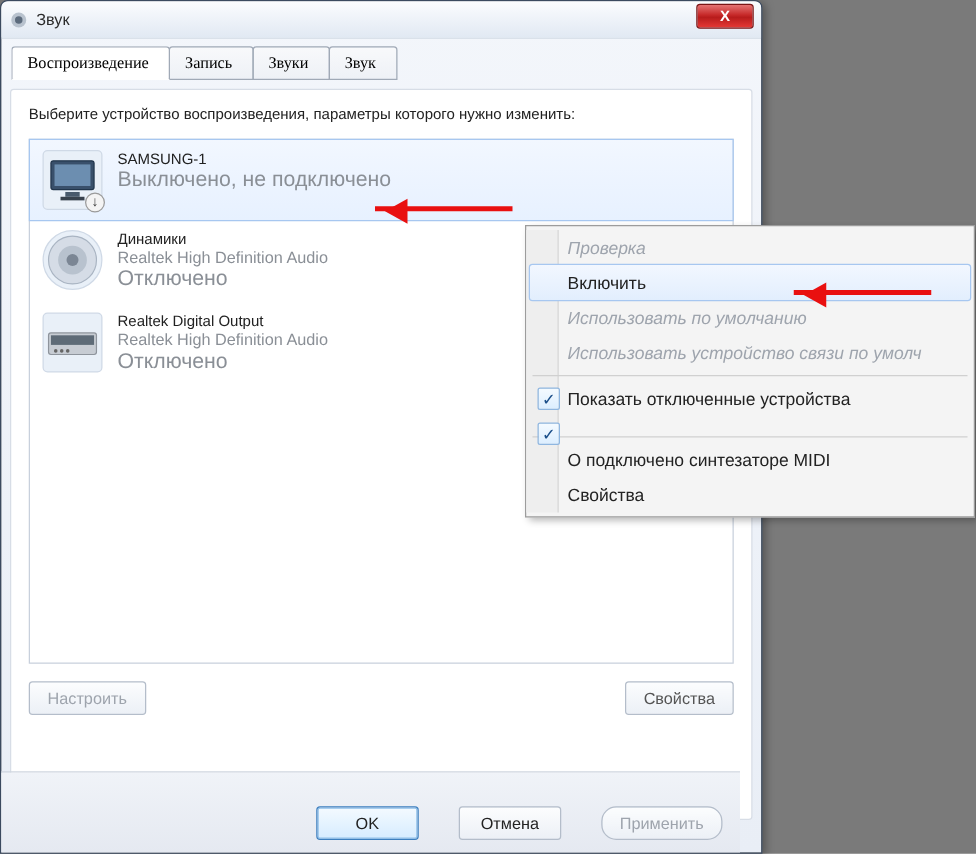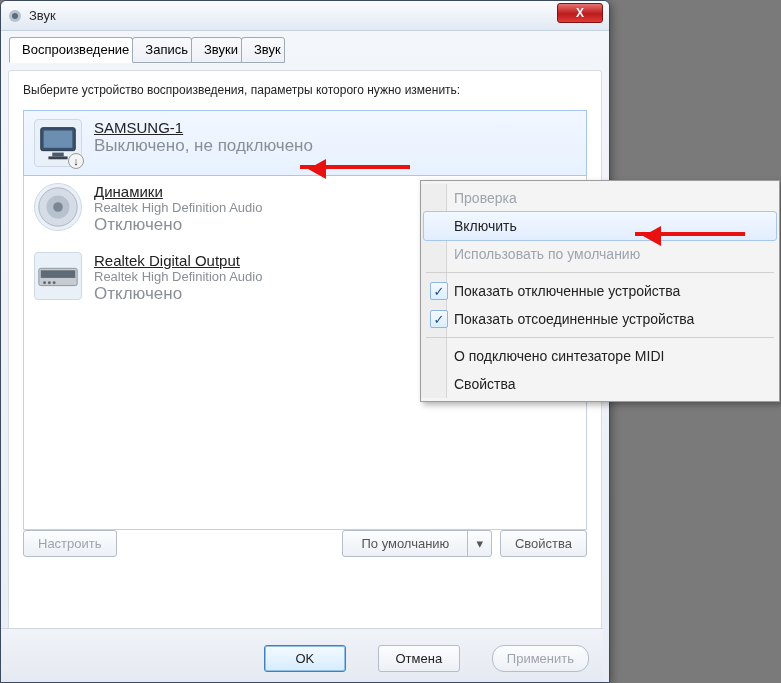--- a/index.html
+++ b/index.html
@@ -55,28 +55,29 @@
     height: calc(100% - 96px);
     position:relative;
   }
   .tabs-row {
     position:relative;
     margin-top:6px;
     margin-left:8px;
     display:flex;
   }
   .tab {
-    padding: 4px 3px 5px 12px;
+    padding: 4px 16px 5px 12px;
     border:1px solid #a0a9b6;
     background: linear-gradient(to bottom,#f8f9fb,#eef1f6);
     font-size:13px;
     margin-right:-1px;
     border-top-left-radius:3px;
     border-top-right-radius:3px;
     position:relative;
+    font-family:Liberation Serif, serif;
   }
   .tab.active {
     background:#fff;
     border-bottom:1px solid #fff;
     z-index:2;
   }
   .prompt { font-size:12px; color:#222; margin-bottom:12px; line-height:1.35;}
   .device-list {
     border:1px solid #c8d0dc;
     background:#fff;
@@ -106,28 +107,28 @@
   .dev-icon .badge {
     position:absolute;
     right:-3px; bottom:-3px;
     width:16px; height:16px;
     background:#f4f4f4;
     border:1px solid #9a9a9a;
     border-radius:50%;
     display:flex; align-items:center; justify-content:center;
     font-size:11px; color:#333;
   }
-  .dev-text .name { font-size:15px; color:#222;text-decoration:underline; }
+  .dev-text .name { font-size:12px; color:#222; }
   .dev-text .driver { font-size:13px; color:#8a8f96; }
   .dev-text .status { font-size:17px; color:#8a8f96; }
 
   .bottom-panel {
     display:flex;
     gap:8px;
-    margin-top:0;
+    margin-top:14px;
     align-items:flex-start;
   }
   .btn, .split-btn, .select-btn {
     font-size:13px; color:#555;
     border:1px solid #b4bdca;
     background:linear-gradient(to bottom,#fcfdfe,#ecf0f6);
     border-radius:3px;
     padding:5px 14px;
     display:inline-flex; align-items:center; justify-content:center;
   }
@@ -145,22 +146,22 @@
     background:linear-gradient(to bottom,#f4faff,#d6ecff);
     color:#222;
     box-shadow:0 0 0 1px #8fc0ea inset;
     min-width:82px;
   }
   .btn.std { min-width:82px; color:#222;margin-left:24px;}
   .btn.std.disabled { color:#9ea4ad;border-radius:12px;}
 
   .footer-bar {
     position:absolute;
-    left:0; right:6px; bottom:0;
-    height:54px;
+    left:0; right:17px; bottom:0;
+    height:65px;
     background: linear-gradient(to bottom,#f0f3f8,#e5e9f1);
     border-top:1px solid #cfd6e0;
   }
 
   
   .context-menu {
     position:absolute;
     left:420px; top:180px;
     width:360px;
     background:#f4f4f4;
@@ -169,21 +170,21 @@
     z-index:50;
     padding:3px;
   }
   .context-menu .item {
     padding:6px 10px 6px 30px;
     font-size:14px;
     color:#222;
     position:relative;
     white-space:nowrap;
   }
-  .context-menu .item.disabled { color:#9ea4ad; }
+  .context-menu .item.disabled { color:#9ea4ad;font-style:italic; }
   .context-menu .item.hover {
     background: linear-gradient(to bottom,#f2f7ff,#e2eefd);
     border:1px solid #a7c7f0;
     margin:-1px;
     border-radius:3px;
   }
   .context-menu .sep {
     height:1px; background:#d0d0d0; margin:4px 2px;
   }
   .context-menu .check {
@@ -303,24 +304,20 @@
           <div class="status">Отключено</div>
         </div>
       </div>
     </div>
 
     <div class="bottom-panel">
       <div class="btn disabled">
           <span>Настроить</span>
         </div>
       <div style="flex:1"></div>
-      <div class="split-btn">
-        <div class="main"><span>По умолчанию</span></div>
-        <div class="arrow">▾</div>
-      </div>
       <div class="btn">
           <span>Свойства</span>
         </div>
     </div>
   </div>
 
   <div class="footer-bar">
     <div class="btn-row-dialog">
       <div class="btn primary">
           <span>OK</span>
@@ -333,28 +330,28 @@
         </div>
     </div>
   </div>
 </div>
 
 <div class="context-menu">
   <div class="gutter"></div>
   <div class="item disabled"><span>Проверка</span></div>
   <div class="item hover"><span>Включить</span></div>
   <div class="item disabled"><span>Использовать по умолчанию</span></div>
+  <div class="item disabled"><span>Использовать устройство связи по умолч</span></div>
   <div class="sep"></div>
   <div class="item">
     <div class="check">✓</div>
     <span>Показать отключенные устройства</span>
   </div>
   <div class="item">
     <div class="check">✓</div>
-    <span>Показать отсоединенные устройства</span>
   </div>
   <div class="sep"></div>
   <div class="item"><span>О подключено синтезаторе MIDI</span></div>
   <div class="item"><span>Свойства</span></div>
 </div>
 
 <div class="arrow-annot rev" style="left:300px; top:165px; width:110px;"></div>
 <div class="arrow-annot rev" style="left:635px; top:232px; width:110px;"></div>
 
 </body></html>

